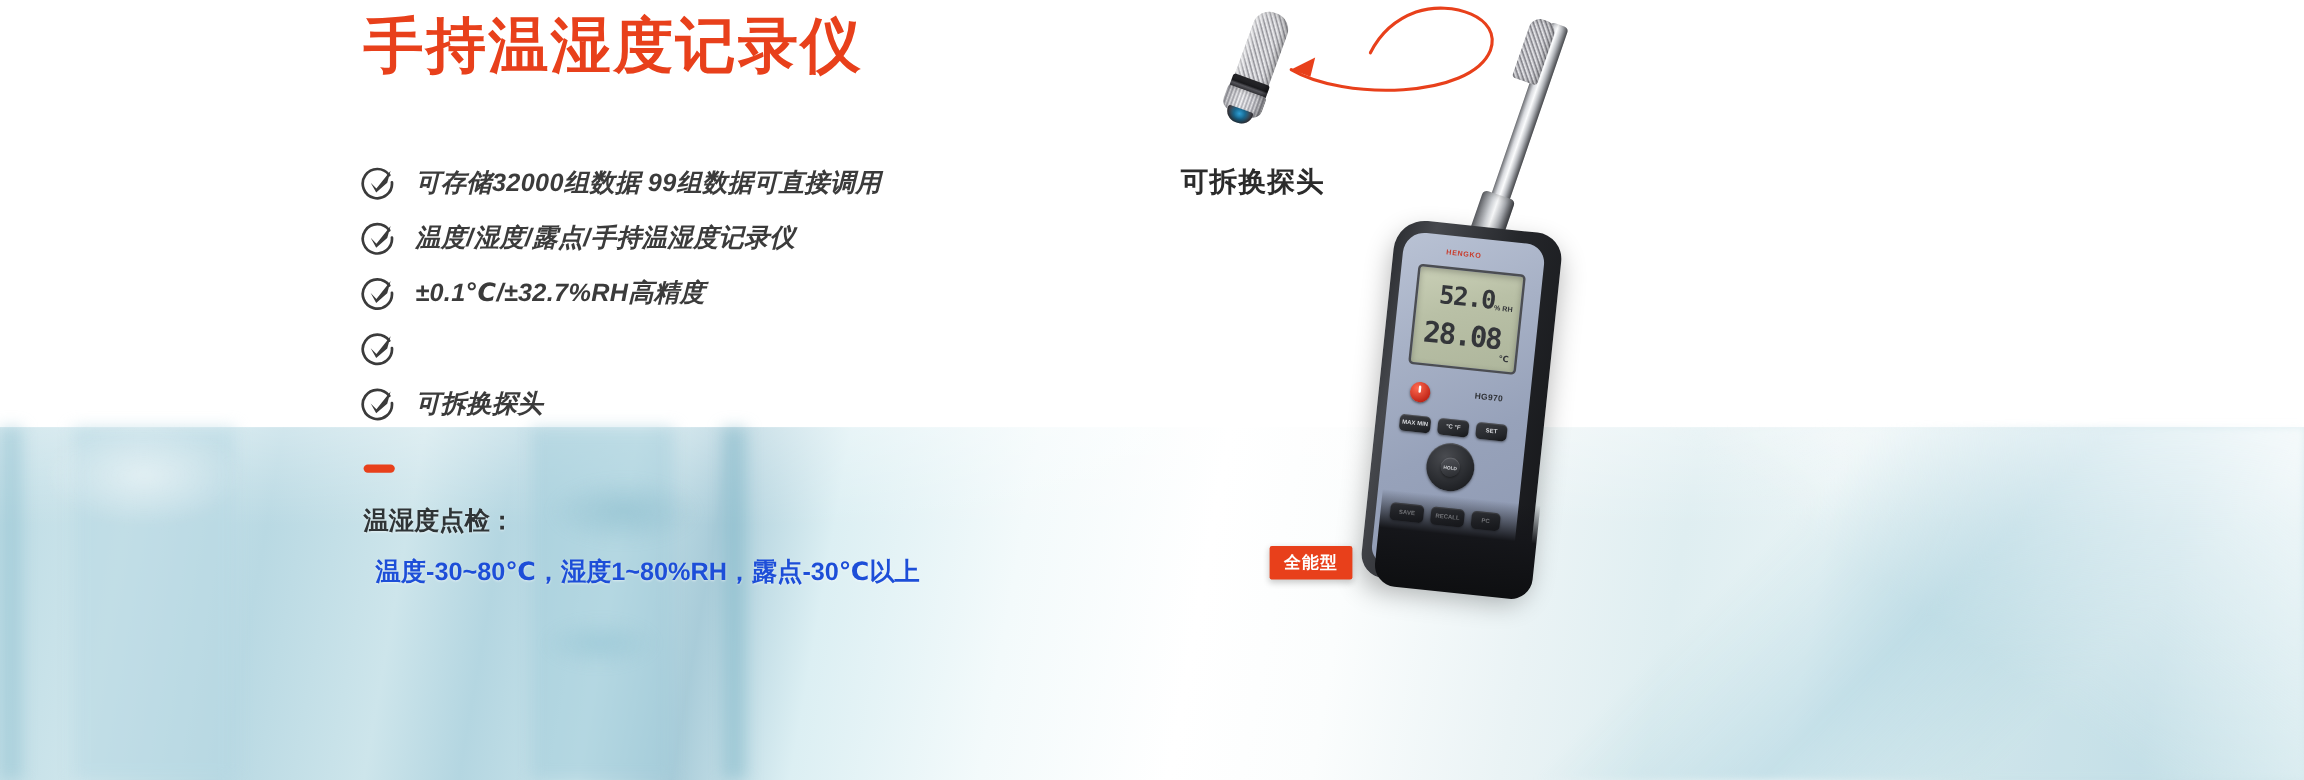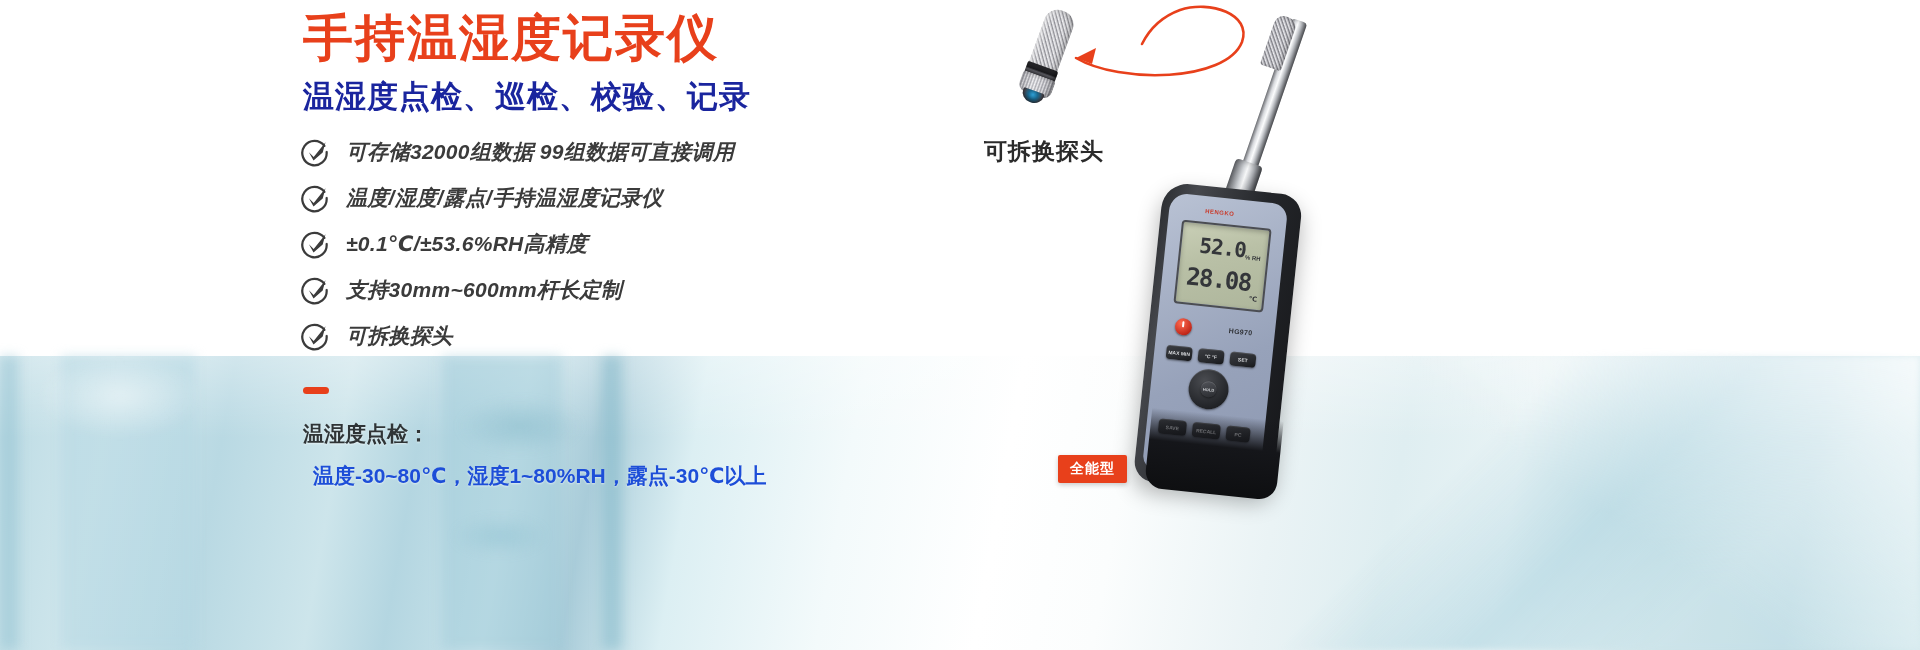--- a/index.html
+++ b/index.html
@@ -305,21 +305,20 @@
 
 <div class="banner">
 
   <div class="bg-top"></div>
   <div class="bg-bottom"></div>
   <div class="shelf-blur"></div>
 
   <div class="content">
 
     <div class="title">手持温湿度记录仪</div>
-    <div class="subtitle">温湿度点检、巡检、校验、记录</div>
 
     <div class="features">
 
       <div class="feature-row">
         <span class="check-icon">
           <svg width="30" height="30" viewBox="0 0 32 32">
             <path d="M26 9.5A13 13 0 1 0 28.4 16" fill="none" stroke="#3b3b3b" stroke-width="2.4" stroke-linecap="round"></path>
             <path d="M9.5 16.2 L14.6 21.4 L27.2 5.6 L24.2 16.4 L14.4 25 Z" fill="#3b3b3b"></path>
           </svg>
         </span>
@@ -336,31 +335,30 @@
         <span class="feature-text">温度/湿度/露点/手持温湿度记录仪</span>
       </div>
 
       <div class="feature-row">
         <span class="check-icon">
           <svg width="30" height="30" viewBox="0 0 32 32">
             <path d="M26 9.5A13 13 0 1 0 28.4 16" fill="none" stroke="#3b3b3b" stroke-width="2.4" stroke-linecap="round"></path>
             <path d="M9.5 16.2 L14.6 21.4 L27.2 5.6 L24.2 16.4 L14.4 25 Z" fill="#3b3b3b"></path>
           </svg>
         </span>
-        <span class="feature-text">±0.1℃/±53.6%RH高精度</span>
+        <span class="feature-text">±0.1℃/±32.7%RH高精度</span>
       </div>
 
       <div class="feature-row">
         <span class="check-icon">
           <svg width="30" height="30" viewBox="0 0 32 32">
             <path d="M26 9.5A13 13 0 1 0 28.4 16" fill="none" stroke="#3b3b3b" stroke-width="2.4" stroke-linecap="round"></path>
             <path d="M9.5 16.2 L14.6 21.4 L27.2 5.6 L24.2 16.4 L14.4 25 Z" fill="#3b3b3b"></path>
           </svg>
         </span>
-        <span class="feature-text">支持30mm~600mm杆长定制</span>
       </div>
 
       <div class="feature-row">
         <span class="check-icon">
           <svg width="30" height="30" viewBox="0 0 32 32">
             <path d="M26 9.5A13 13 0 1 0 28.4 16" fill="none" stroke="#3b3b3b" stroke-width="2.4" stroke-linecap="round"></path>
             <path d="M9.5 16.2 L14.6 21.4 L27.2 5.6 L24.2 16.4 L14.4 25 Z" fill="#3b3b3b"></path>
           </svg>
         </span>
         <span class="feature-text">可拆换探头</span>

